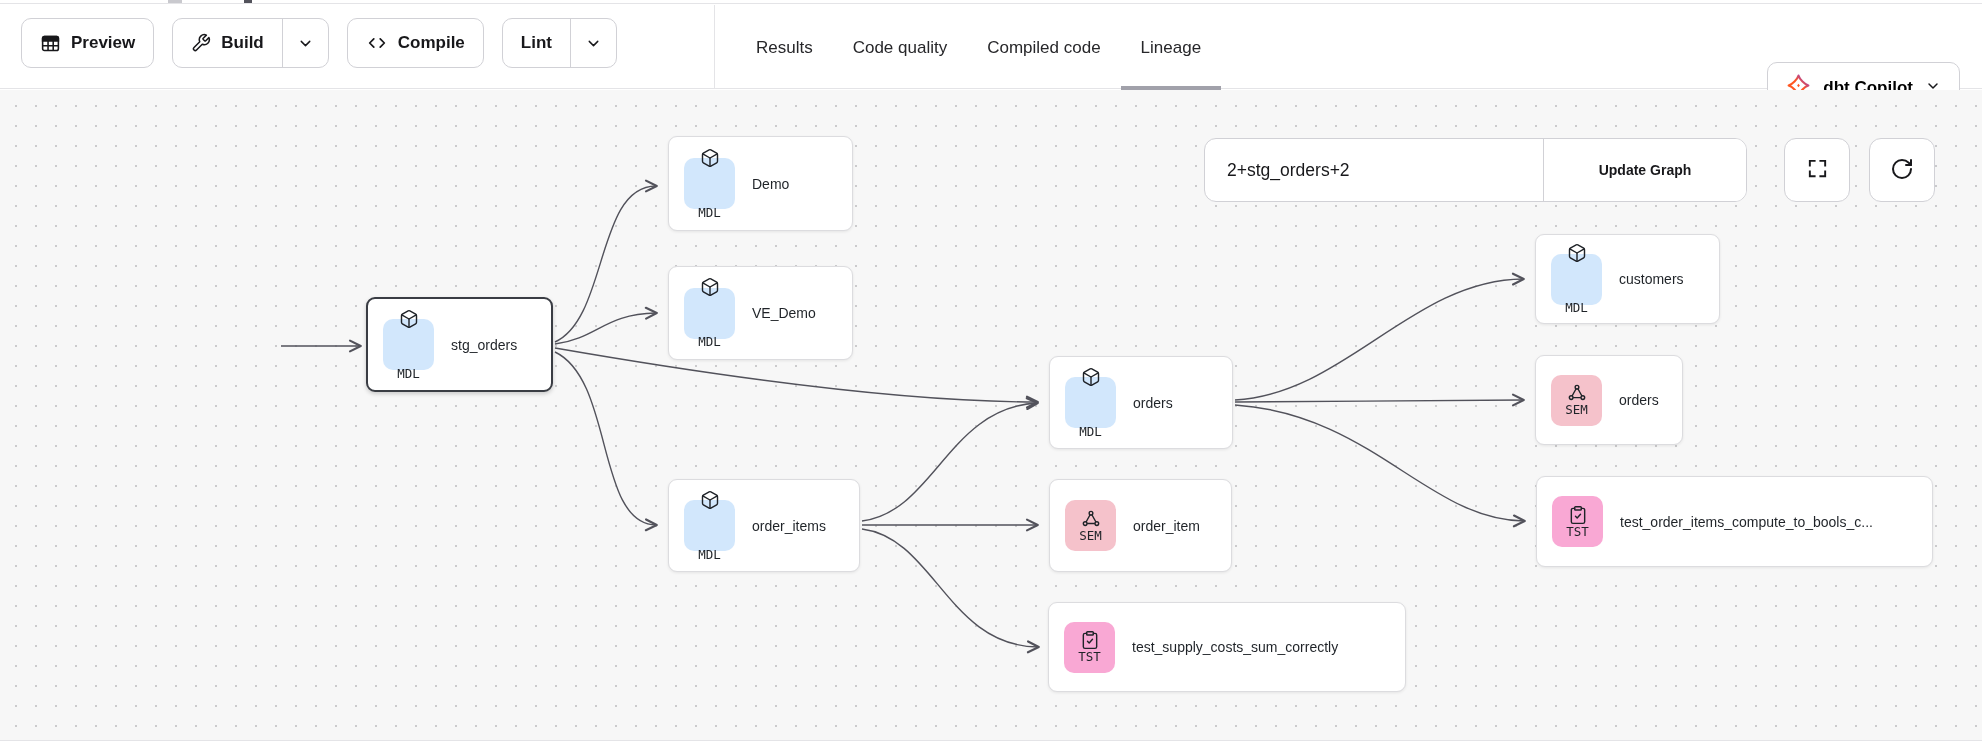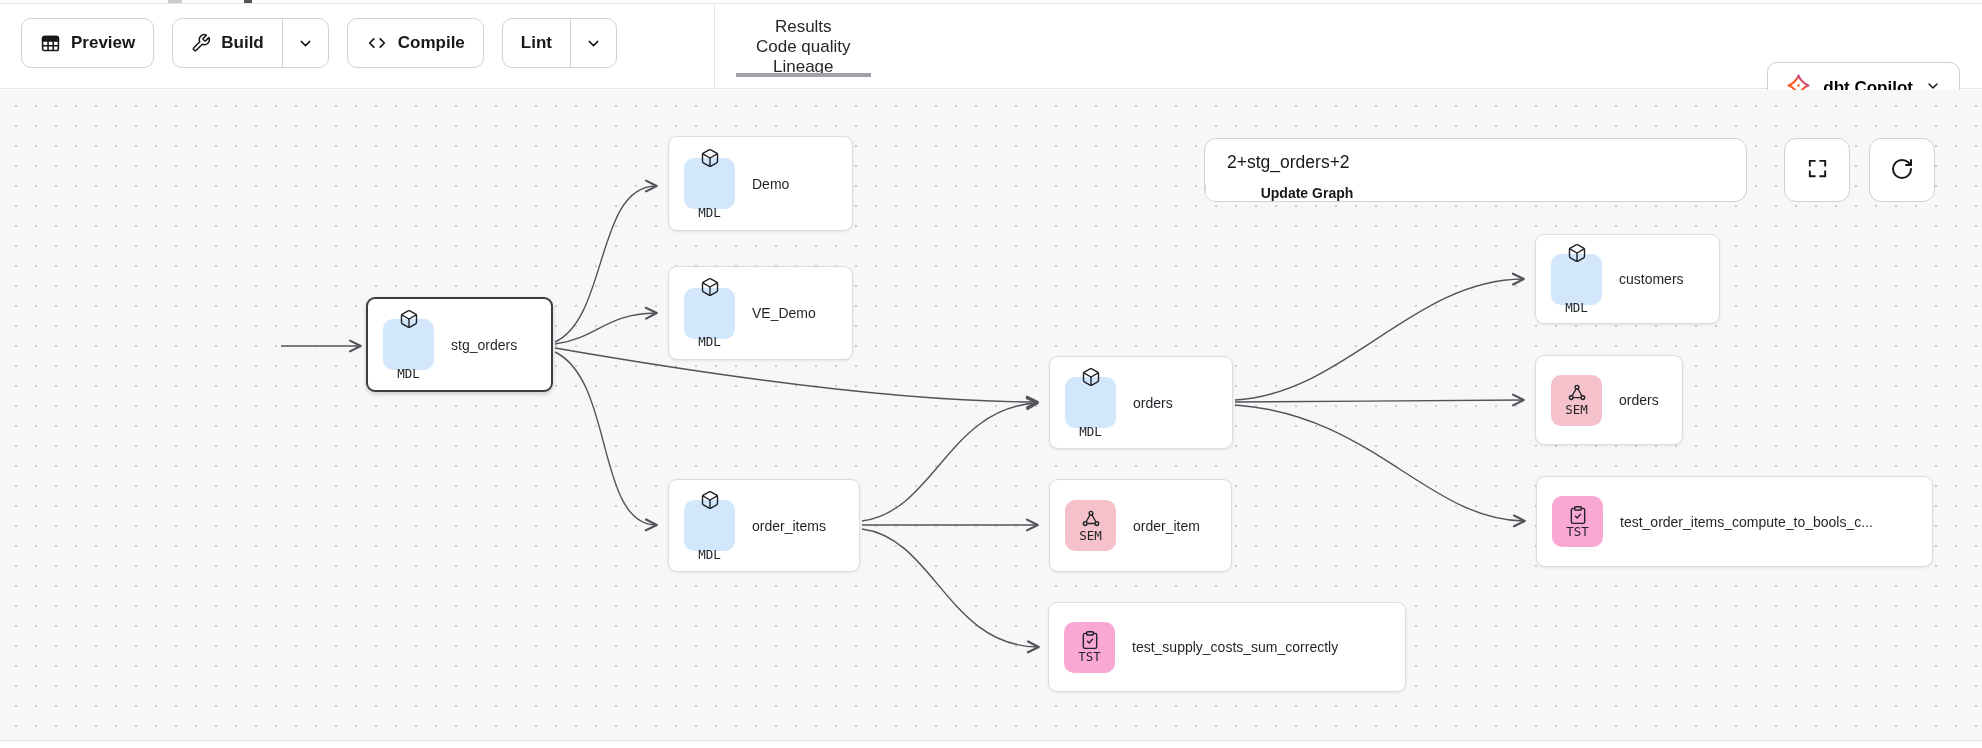--- a/index.html
+++ b/index.html
@@ -19,21 +19,21 @@
   .toolbar-left { position:absolute; left:21px; top:13px; display:flex; gap:18px; align-items:center; }
   .tb-btn { display:flex; align-items:center; height:50px; background:#fff;
     border:1px solid #d1d1d6; border-radius:10px; font-size:17px; font-weight:600;
     color:#18181b; cursor:pointer; }
   .tb-btn .seg { display:flex; align-items:center; gap:10px; padding:0 18px; height:100%; }
   .tb-btn .seg.caret { padding:0 14px; border-left:1px solid #d1d1d6; }
   .tb-btn svg { display:block; }
   .toolbar-divider { position:absolute; left:714px; top:0; width:1px; height:84px; background:#e4e4e7; }
 
   
-  .tabs { position:absolute; left:736px; top:12px; height:84px; display:flex;flex-direction:column; }
+  .tabs { position:absolute; left:736px; top:1px; height:84px; display:flex; }
   .tab { display:flex; align-items:center; justify-content:center; padding:0 20px;
     font-size:17px; font-weight:500; color:#27272a; cursor:pointer; position:relative; }
   .tab.active::after { content:""; position:absolute; left:0; right:0; bottom:0;
     height:4px; background:#a1a1aa; }
 
   
   .copilot-btn { position:absolute; right:22px; top:14px; height:52px;
     display:flex; align-items:center; gap:12px; padding:0 18px;
     background:#fff; border:1px solid #d1d1d6; border-radius:10px;
     font-size:17px; font-weight:600; cursor:pointer;margin-top:43px; }
@@ -56,21 +56,21 @@
   .badge-label { font-family:"DejaVu Sans Mono", monospace; font-size:12.5px;
     font-weight:500; color:#1f2328; line-height:1; }
   .badge-src { background:#a5efd4; }
   .badge-mdl { background:#d2e7fc;gap:39px; }
   .badge-sem { background:#f5c2cb; }
   .badge-tst { background:#f9a8d4; }
 
   
   .graph-controls { position:absolute; left:1204px; top:48px; display:flex; align-items:stretch; }
   .filter-box { display:flex; width:543px; height:64px; background:#fff;
-    border:1px solid #d1d1d6; border-radius:12px; overflow:hidden;flex-direction:column; }
+    border:1px solid #d1d1d6; border-radius:12px; overflow:hidden; }
   .filter-input { flex:1; border:none; outline:none; padding:0 22px; font-size:17.5px;
     color:#18181b; background:transparent; font-family:"Liberation Sans", sans-serif; }
   .update-btn { width:203px; border:none; border-left:1px solid #d1d1d6; background:#fff;
     font-size:14px; font-weight:600; color:#18181b; cursor:pointer;
     font-family:"Liberation Sans", sans-serif; }
   .icon-btn { position:absolute; top:48px; width:66px; height:64px; background:#fff;
     border:1px solid #d1d1d6; border-radius:12px; display:flex; align-items:center;
     justify-content:center; cursor:pointer; }
   .icon-btn.fullscreen { left:1784px; }
   .icon-btn.refresh { left:1869px; }
@@ -146,20 +146,21 @@
           </span>
         </span>
       </button>
     </div>
 
     <div class="toolbar-divider"></div>
 
     <div class="tabs">
       <div class="tab">Results</div>
       <div class="tab">Code quality</div>
+      <div class="tab">Compiled code</div>
       <div class="tab active">Lineage</div>
     </div>
 
     <button class="copilot-btn">
       <span>
         <svg width="25" height="25" viewBox="0 0 24 24" fill="none">
           <defs>
             <linearGradient id="dbtg" x1="0" y1="1" x2="1" y2="0">
               <stop offset="0" stop-color="#ff5722"></stop>
               <stop offset="0.55" stop-color="#ff5722"></stop>

